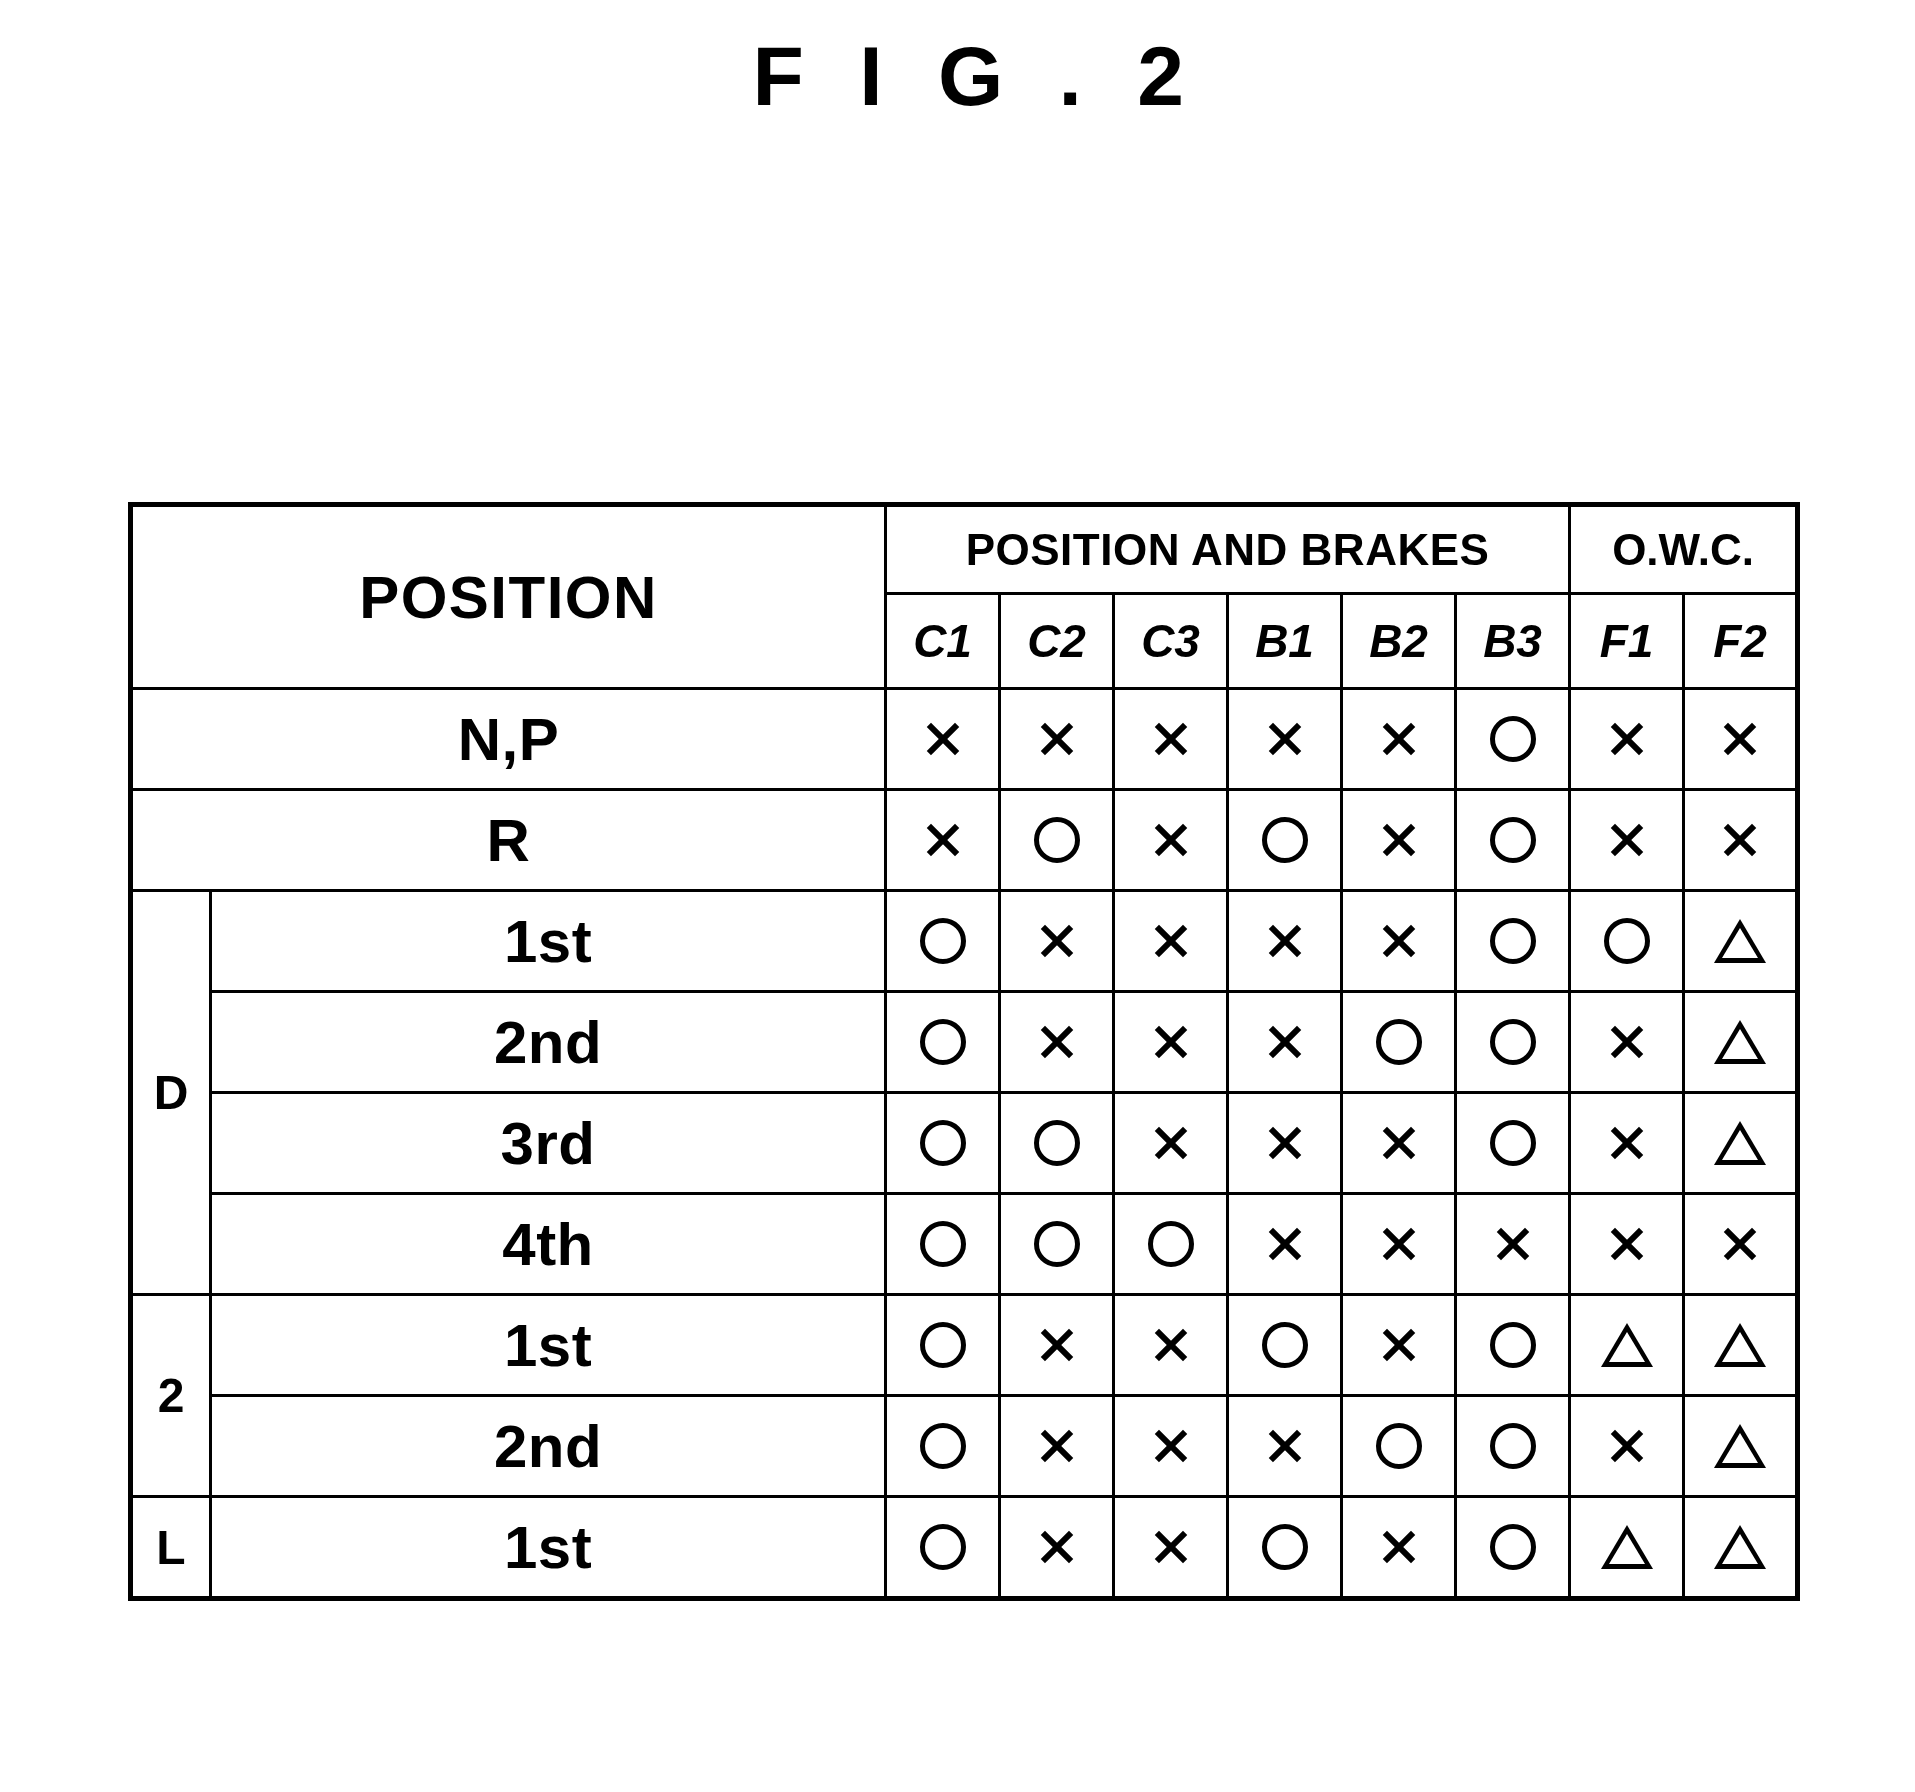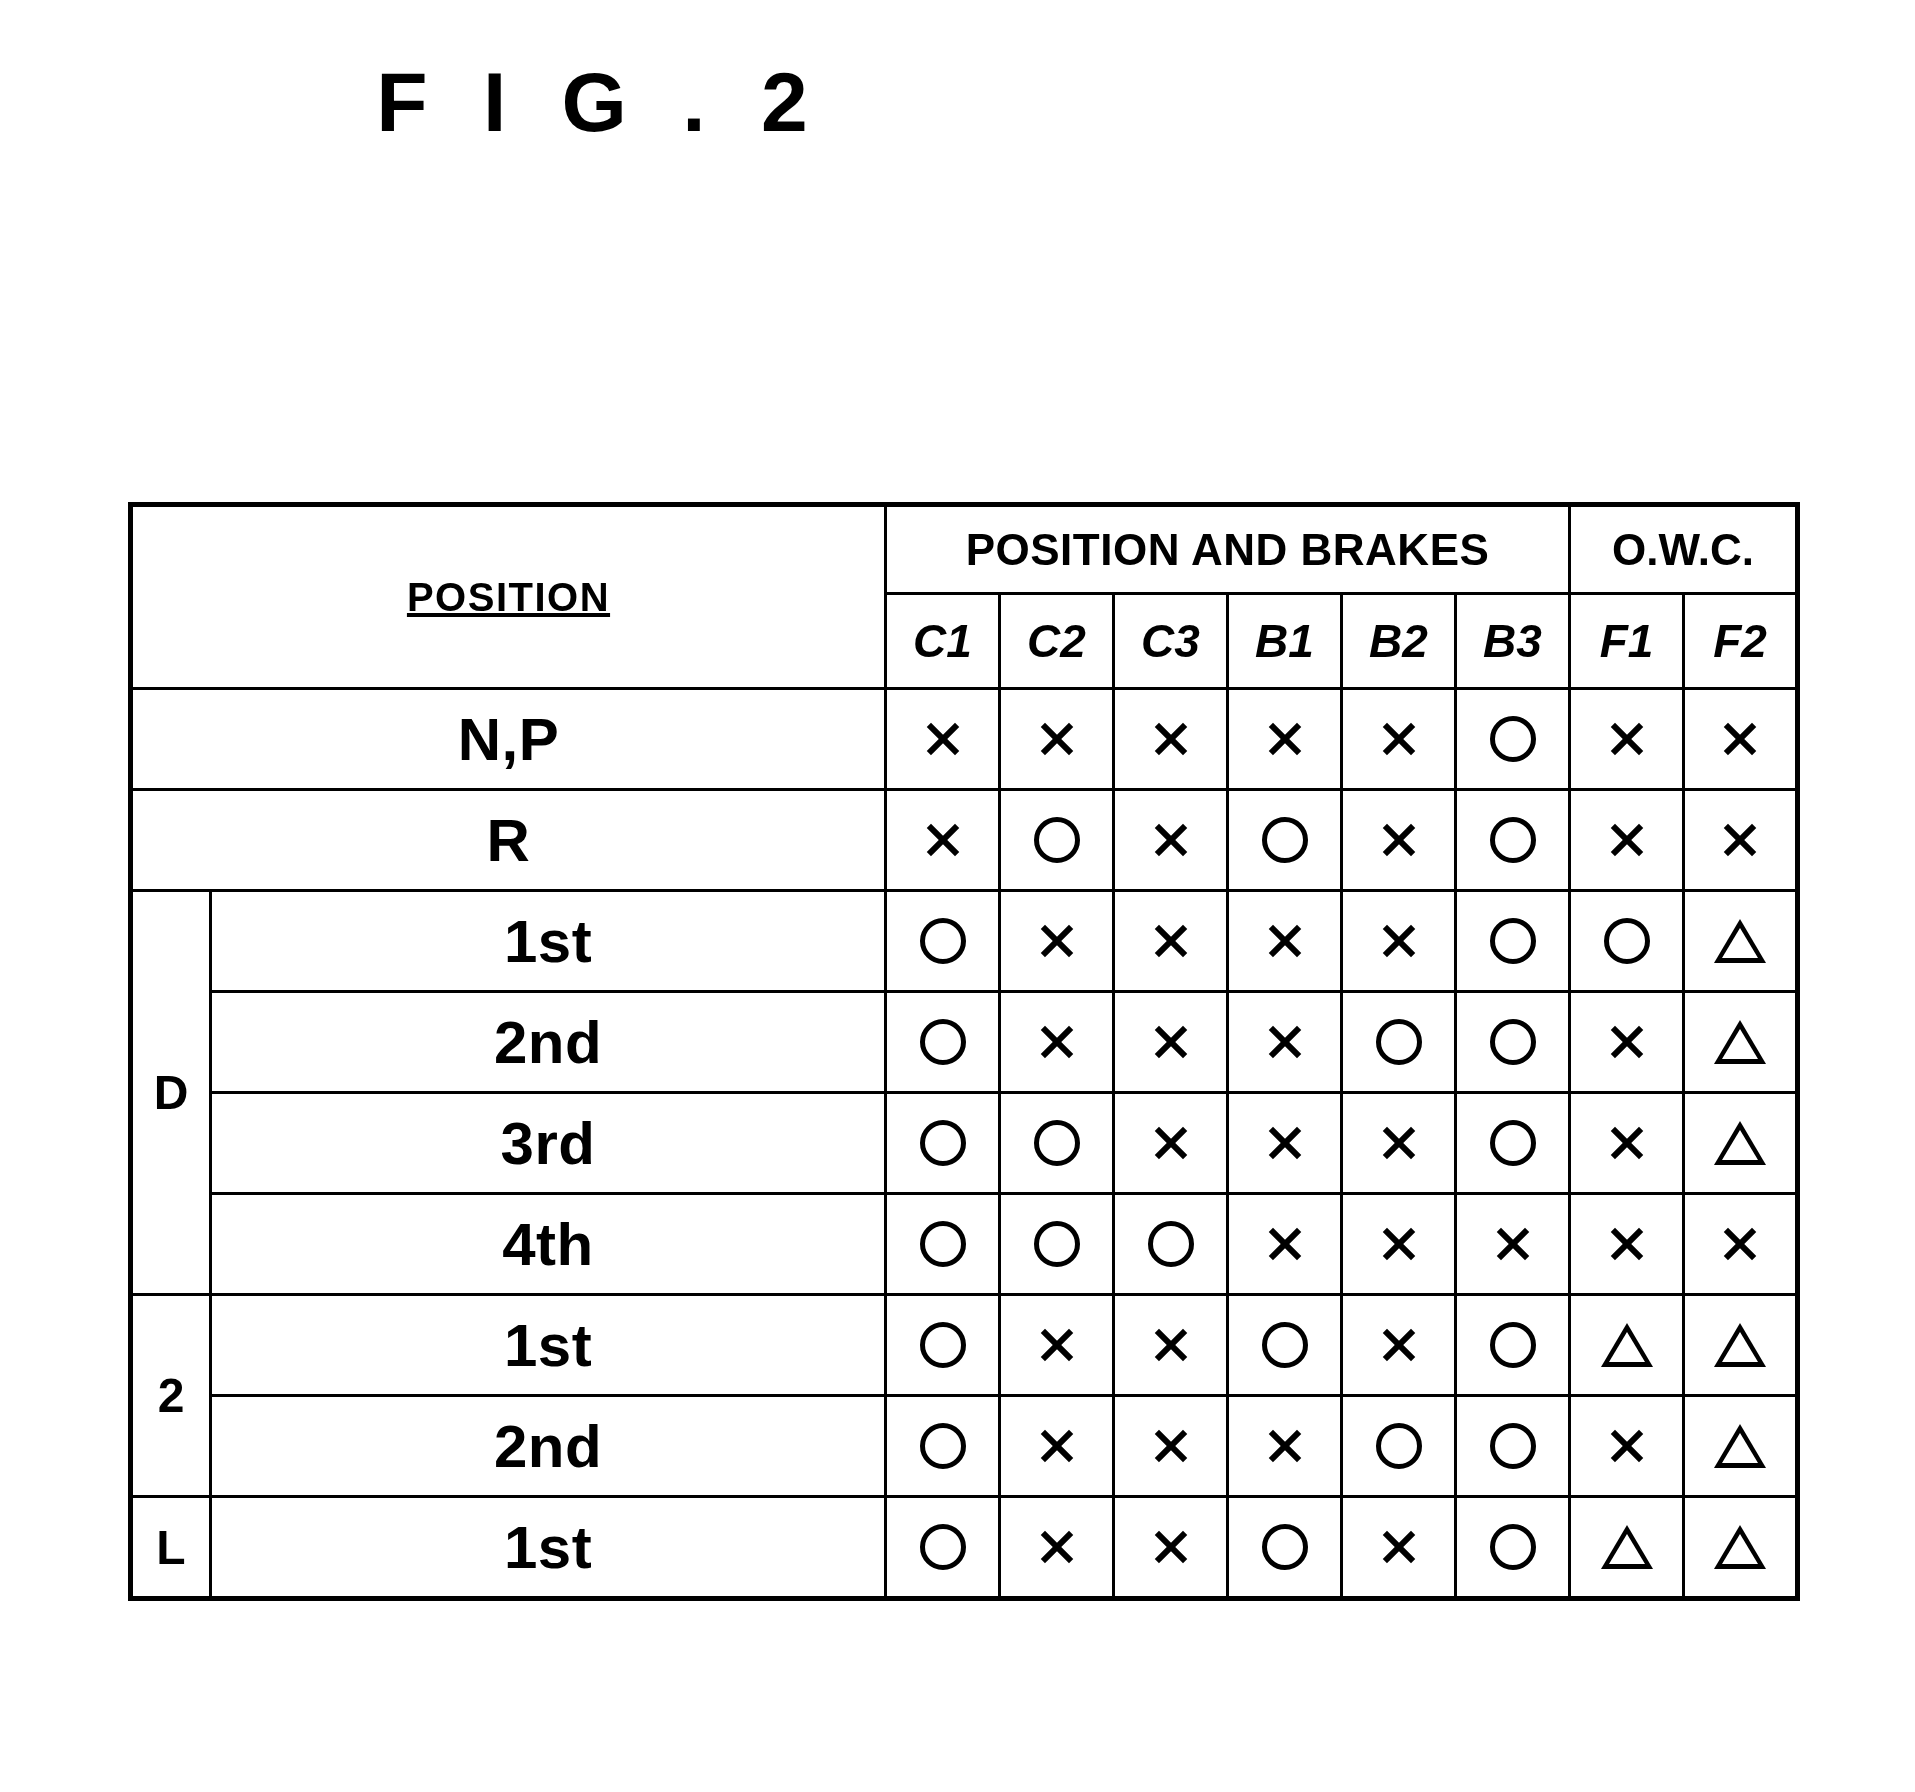--- a/index.html
+++ b/index.html
@@ -11,24 +11,24 @@
     width: 1915px;
     height: 1792px;
     font-family: "Liberation Sans", sans-serif;
     color: #000000;
     position: relative;
     overflow: hidden;
   }
 
   #figure-title {
     position: absolute;
-    top: 54px;
+    top: 28px;
     left: 0;
     width: 1200px;
-    text-align: center;
+    text-align: right;
     font-size: 84px;
     font-weight: 700;
     letter-spacing: 16px;
     font-family: "Liberation Sans", sans-serif;
     white-space: pre;
   }
 
   #table-wrap {
     position: absolute;
     left: 128px;
@@ -63,23 +63,22 @@
   }
   .col-grp-lbl.owc { letter-spacing: 0px; }
 
   .sub-hdr {
     height: 92px;
     font-size: 46px;
     font-style: italic;
   }
 
   .position-hdr {
-    font-size: 40px;
+    font-size: 60px;
     letter-spacing: 1.5px;
-    text-decoration: underline;
   }
 
   .grp-cell {
     font-size: 48px;
     width: 80px;
   }
 
   .gear-cell {
     font-size: 60px;
     height: 98px;

